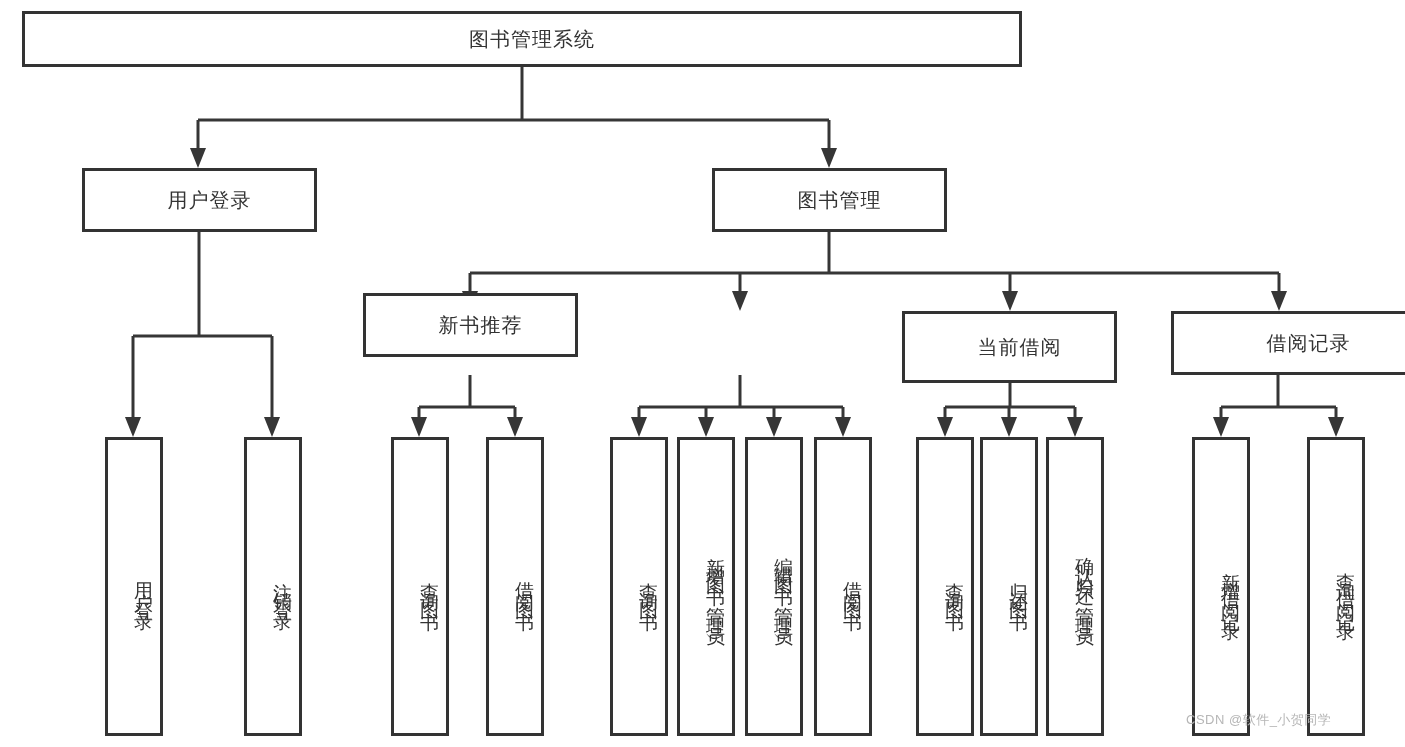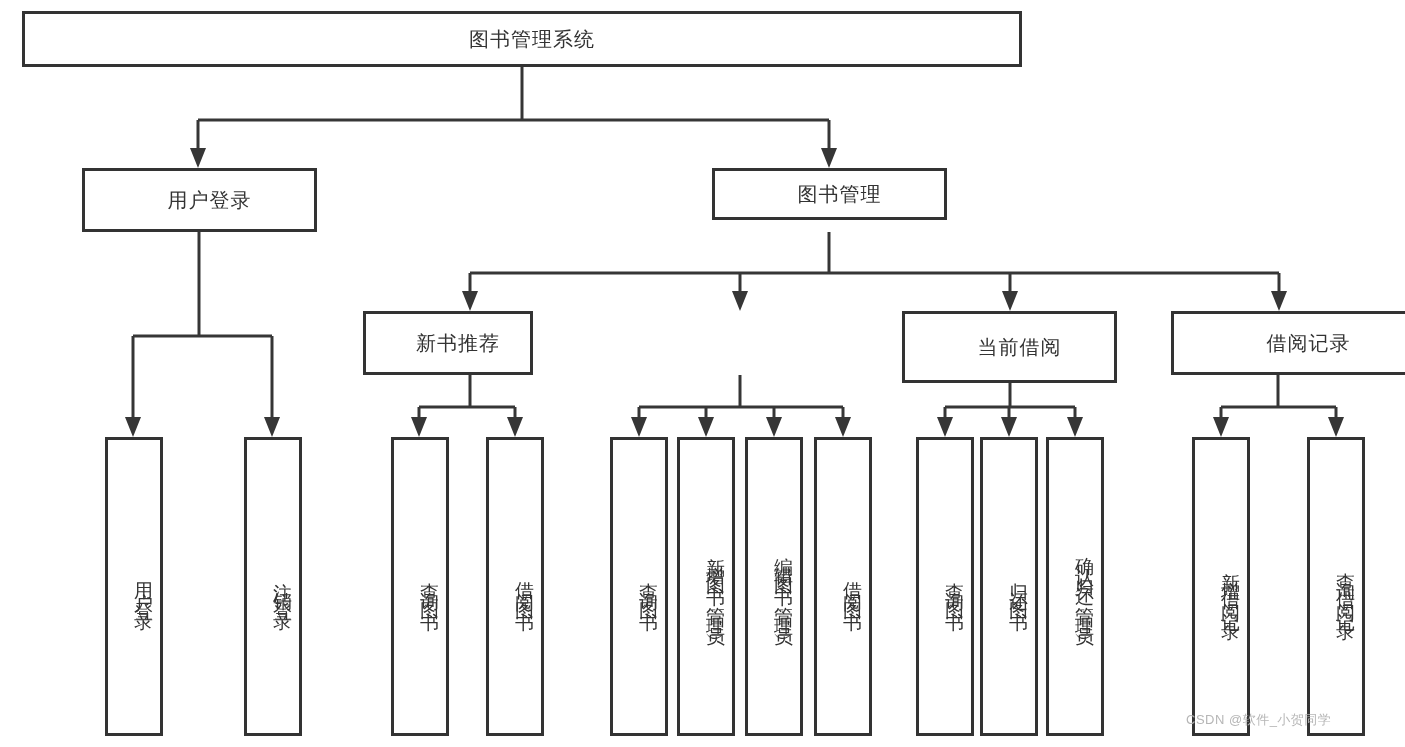--- a/index.html
+++ b/index.html
@@ -134,23 +134,23 @@
       <polygon points="1001,417 1017,417 1009,437"></polygon>
       <polygon points="1067,417 1083,417 1075,437"></polygon>
       <polygon points="1213,417 1229,417 1221,437"></polygon>
       <polygon points="1328,417 1344,417 1336,437"></polygon>
     </g>
   </svg>
 
   <div class="node" style="left:22px; top:11px; width:1000px; height:56px;">图书管理系统</div>
 
   <div class="node" style="left:82px; top:168px; width:235px; height:64px;">用户登录</div>
-  <div class="node" style="left:712px; top:168px; width:235px; height:52px;">图书管理</div>
+  <div class="node" style="left:712px; top:168px; width:235px; height:64px;">图书管理</div>
 
-  <div class="node" style="left:363px; top:311px; width:170px; height:64px;font-family:Liberation Serif, serif;">新书推荐</div>
+  <div class="node" style="left:363px; top:293px; width:215px; height:64px;font-family:Liberation Serif, serif;">新书推荐</div>
   <div class="node" style="left:902px; top:311px; width:215px; height:72px;">当前借阅</div>
   <div class="node" style="left:1171px; top:311px; width:255px; height:64px;">借阅记录</div>
 
   <div class="node leaf" style="left:105px; top:437px; width:58px; height:299px;">
     <span class="vtext">用户登录</span>
   </div>
   <div class="node leaf" style="left:244px; top:437px; width:58px; height:299px;">
     <span class="vtext">注销登录</span>
   </div>
 

